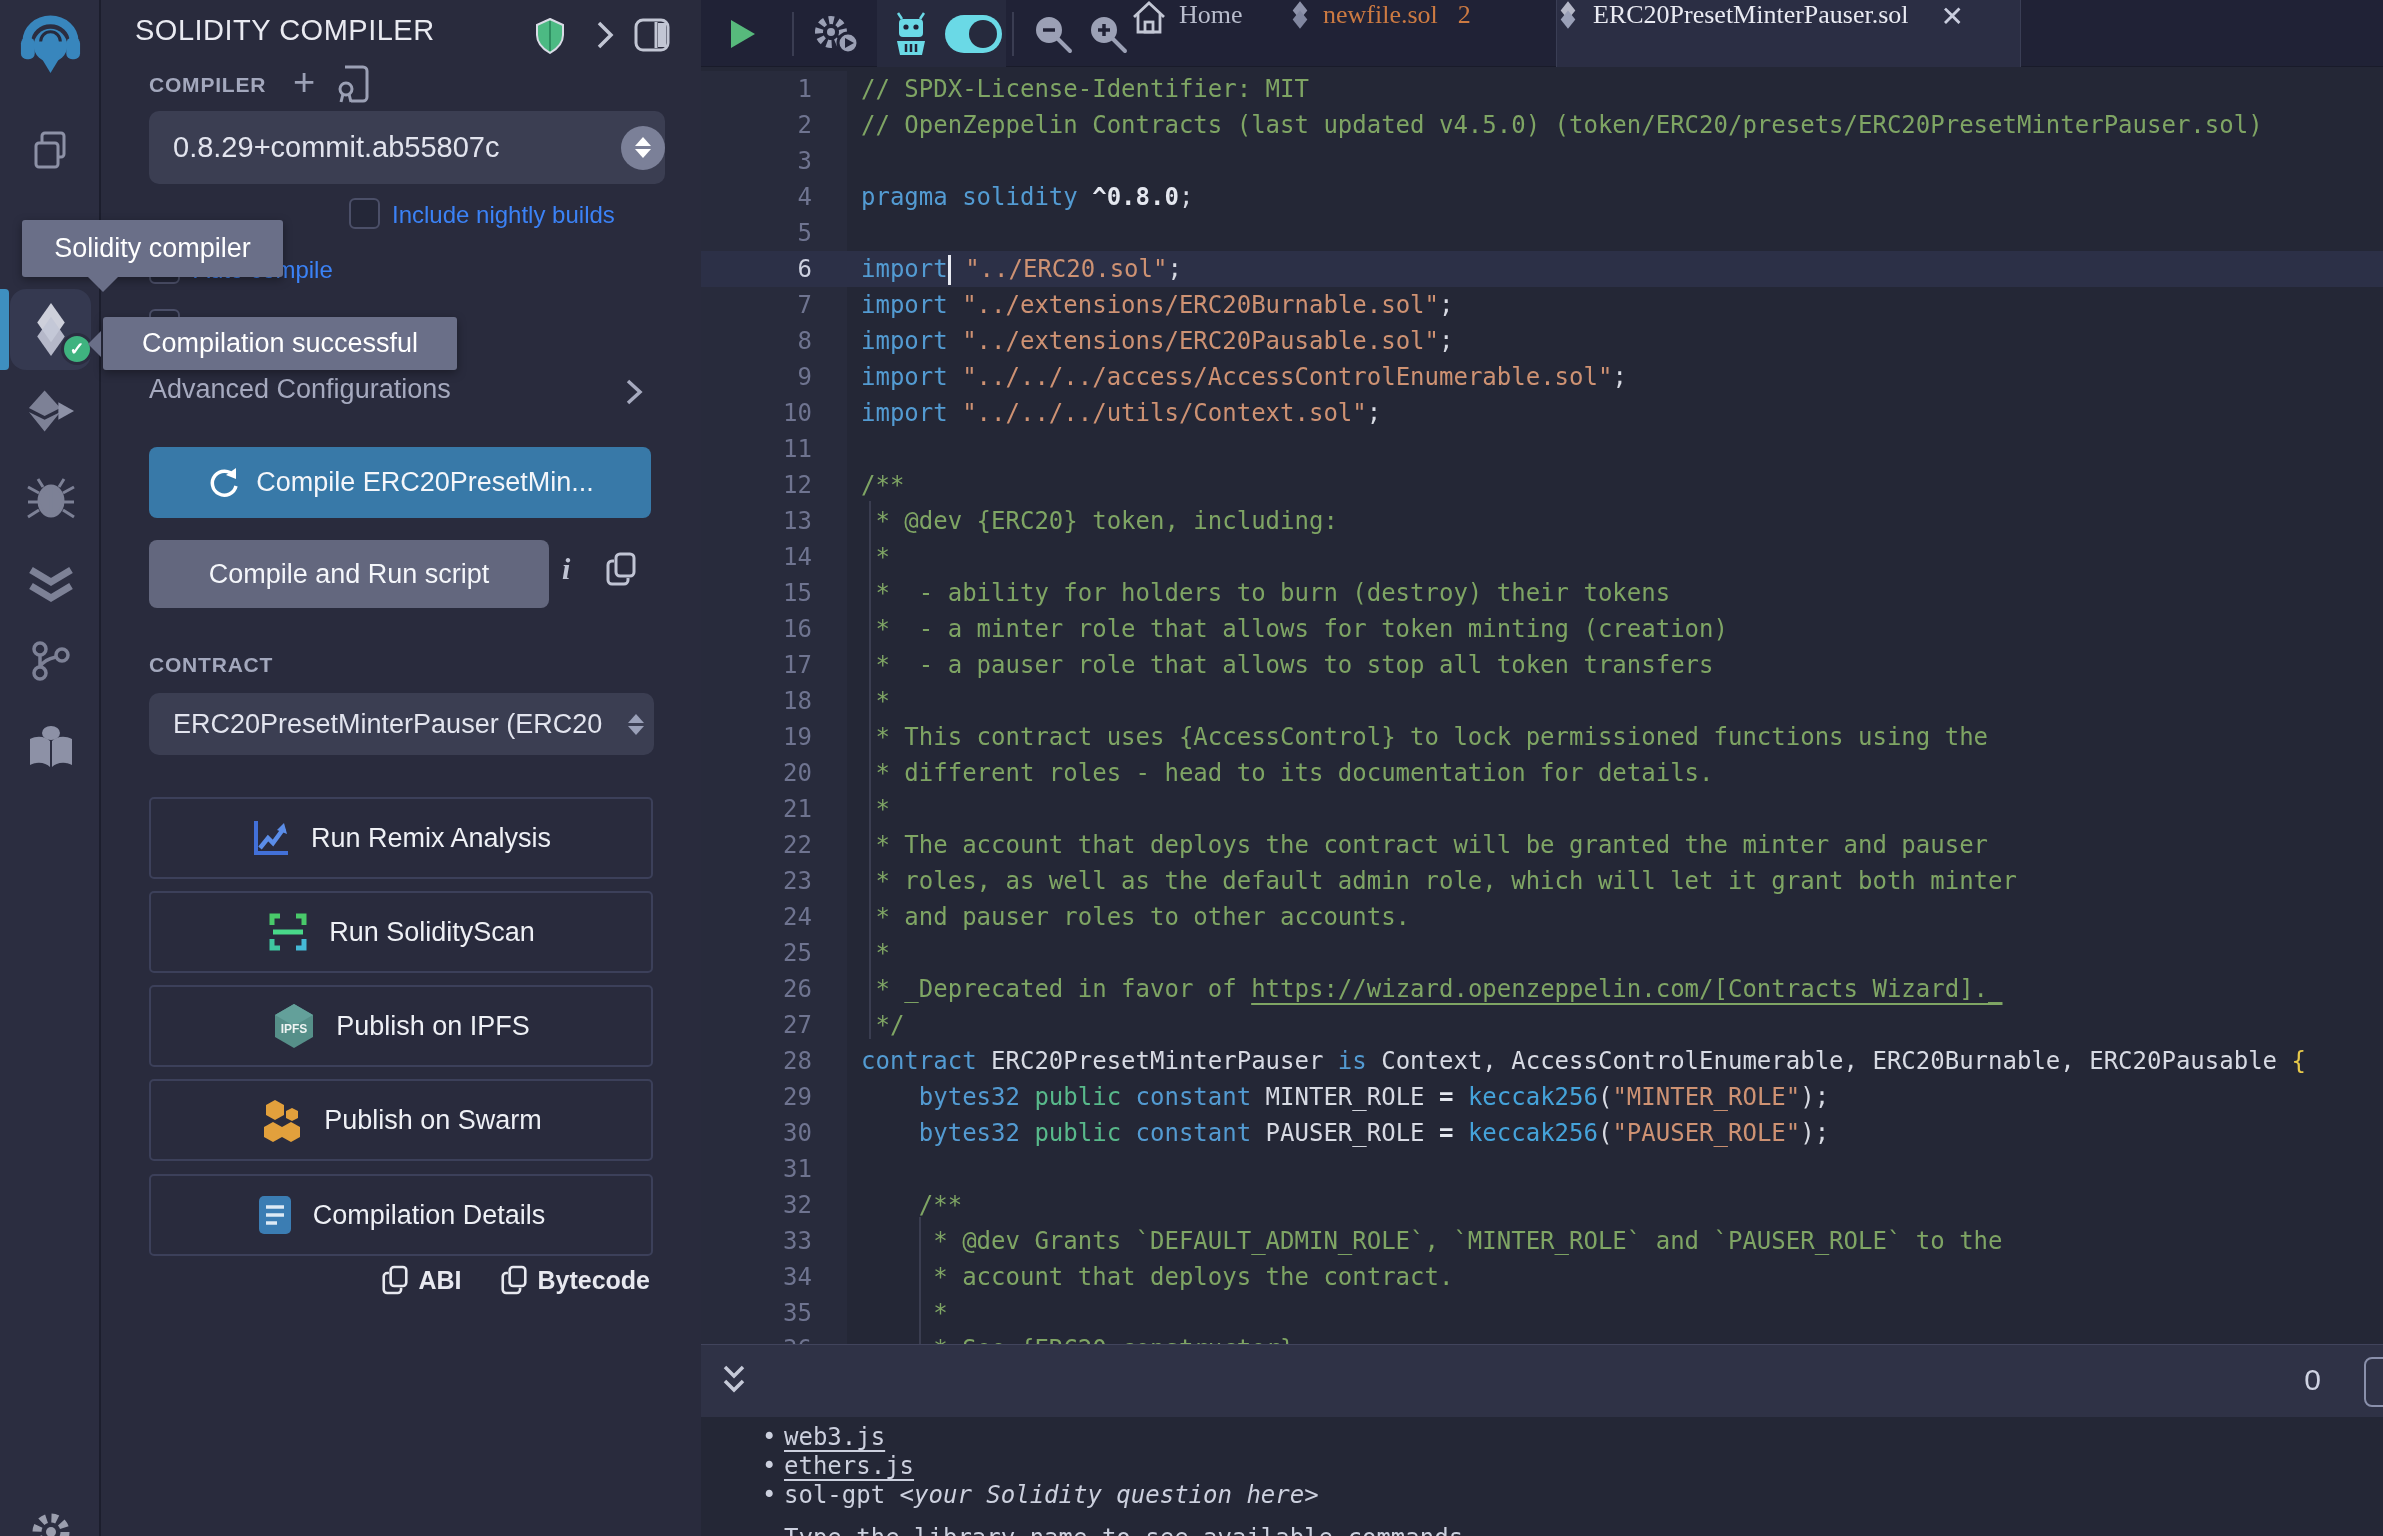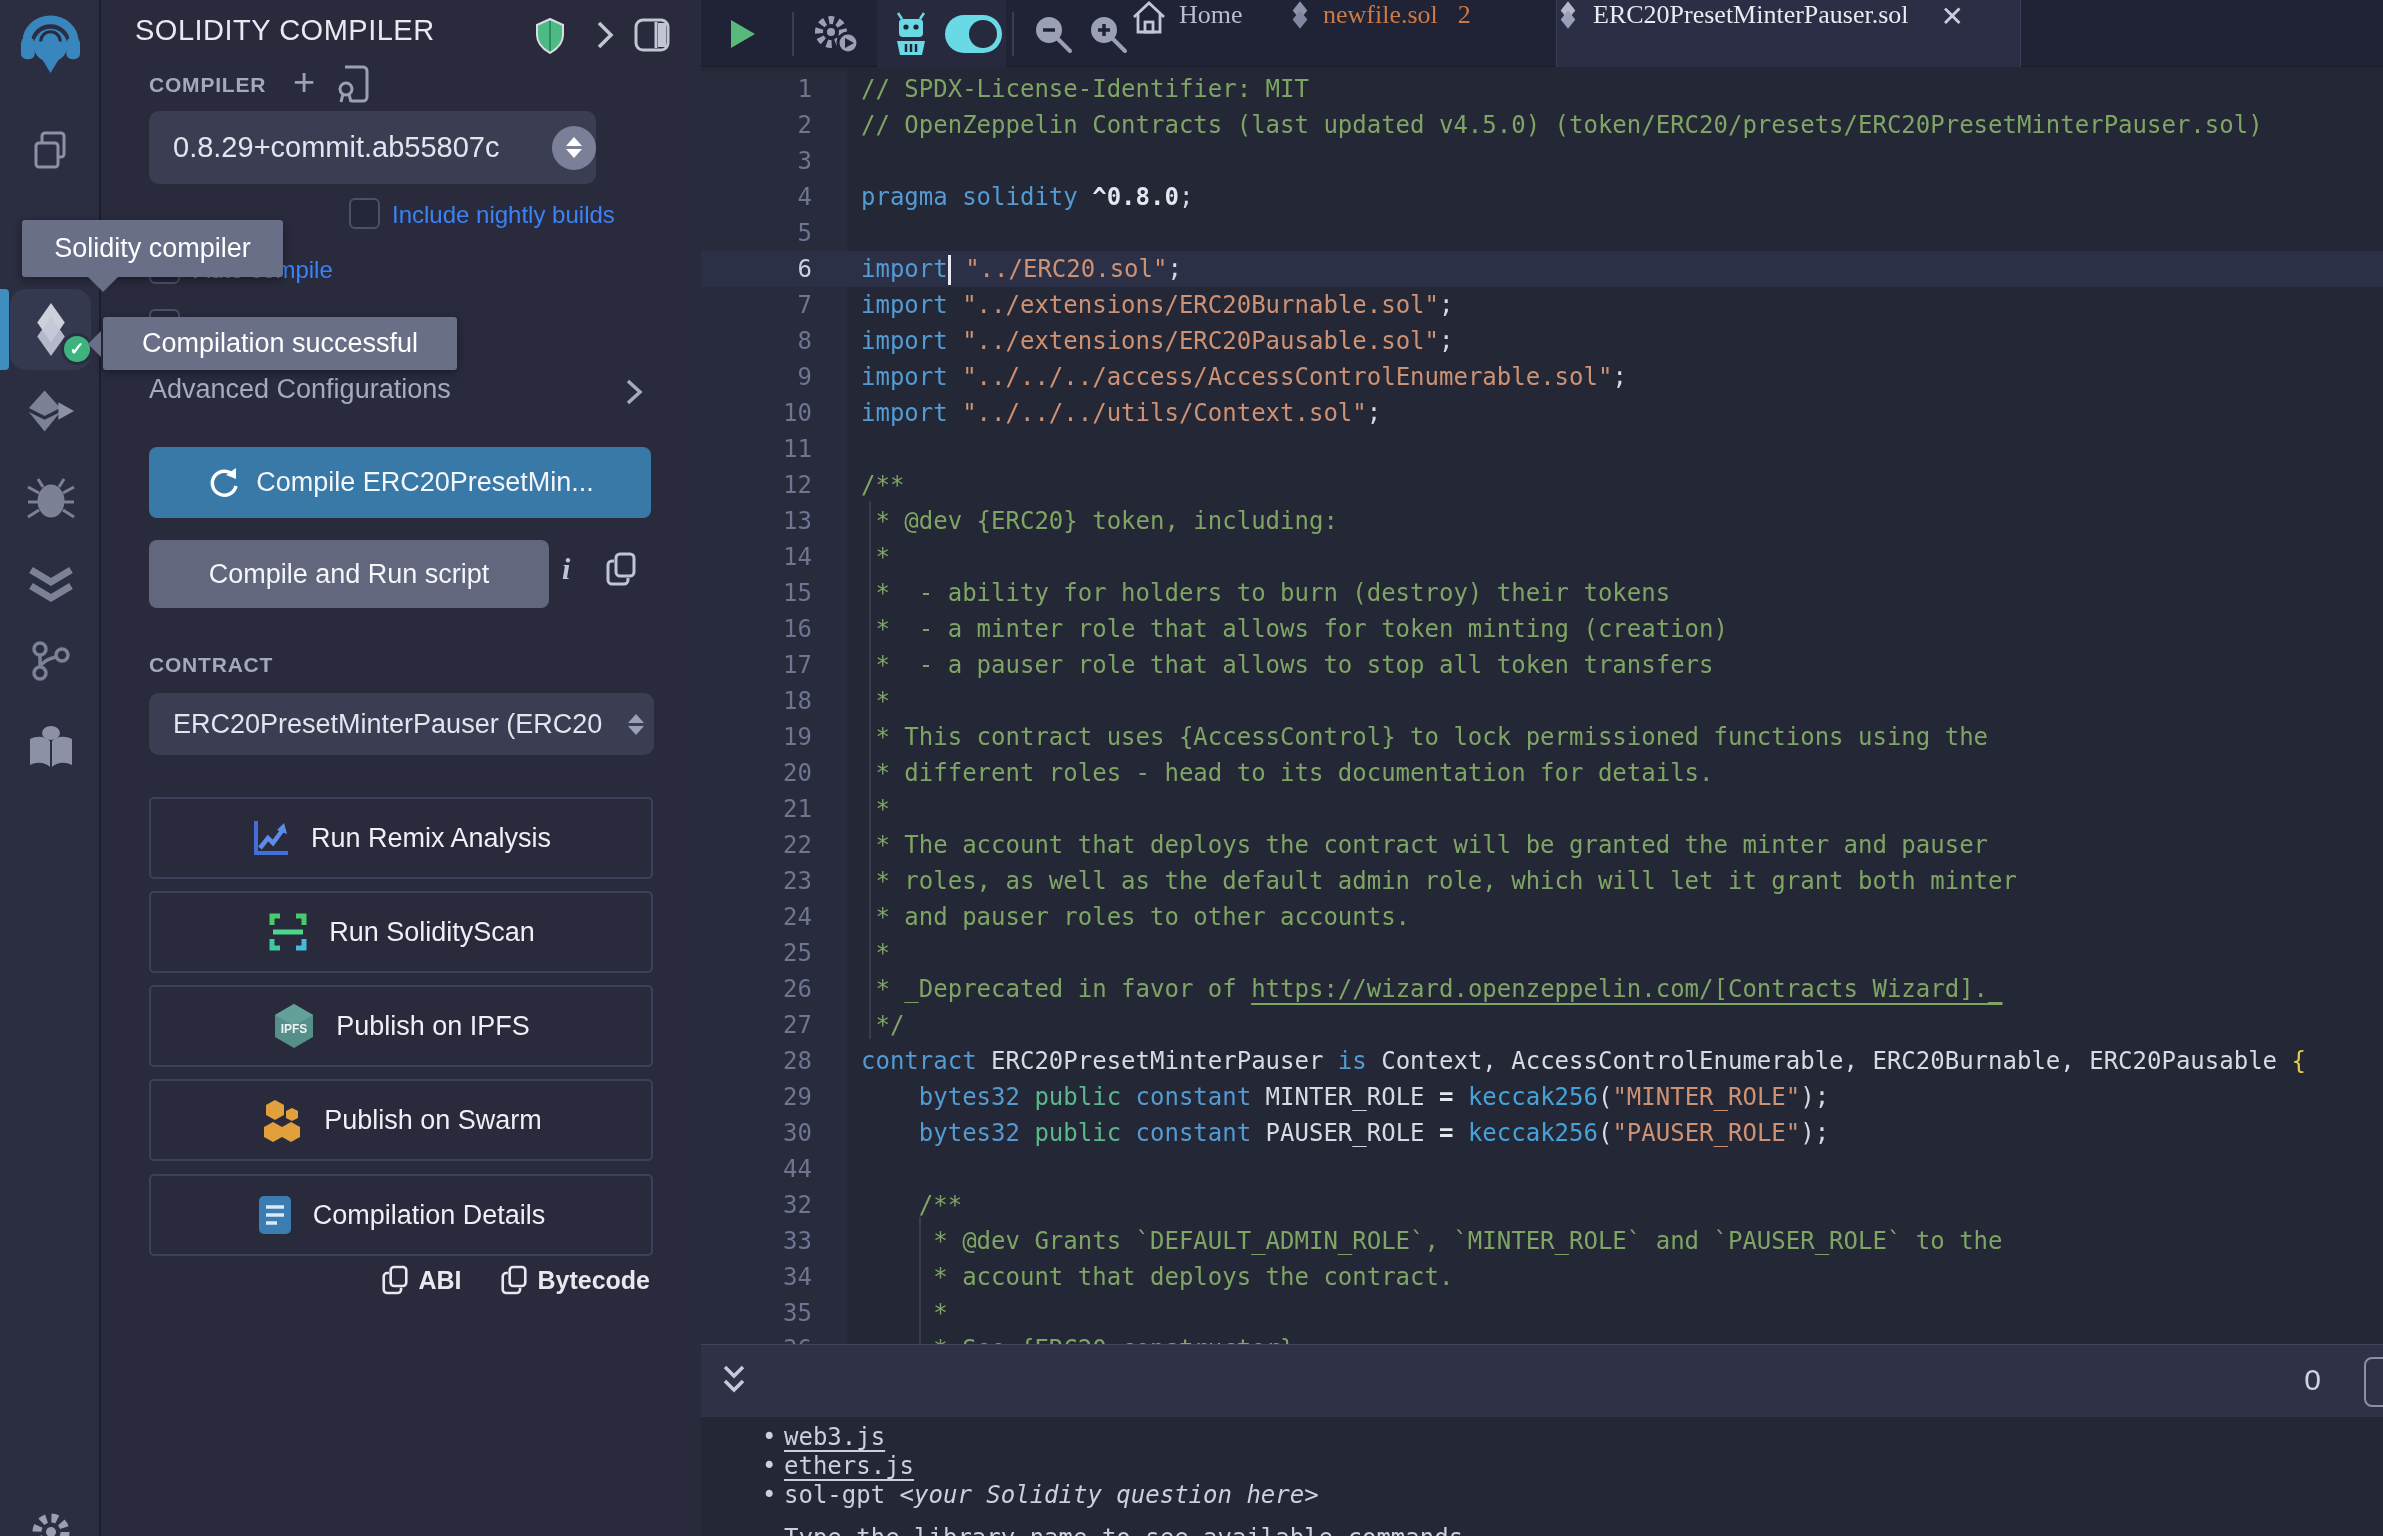--- a/index.html
+++ b/index.html
@@ -209,21 +209,21 @@
     <div style="position:absolute;left:48px;top:73px" class="lbl-sm">COMPILER</div>
     <div style="position:absolute;left:192px;top:61px;font-size:38px;color:#9ba0b5;font-weight:300">+</div>
     <div style="position:absolute;left:236px;top:65px">
       <svg width="34" height="38" viewBox="0 0 34 38" fill="none" stroke="#9ba0b5" stroke-width="3">
         <path d="M8 2 H26 a4 4 0 0 1 4 4 V32 a4 4 0 0 1 -4 4 H14"></path>
         <circle cx="9" cy="24" r="6"></circle>
           <path d="M6 29 L4 37 M12 29 L14 37"></path>
       </svg>
     </div>
 
-    <div class="select" style="left:48px;top:111px;width:447px;height:73px;padding:0 0 0 24px;font-size:29px">
+    <div class="select" style="left:48px;top:111px;width:516px;height:73px;padding:0 0 0 24px;font-size:29px">
       <span style="flex:1;overflow:hidden;white-space:nowrap">0.8.29+commit.ab55807c</span>
       <span class="spin">
           <i></i>
           <b></b>
         </span>
     </div>
 
     <div class="cb" style="left:248px;top:198px"></div>
     <div class="cb-label" style="left:291px;top:201px">Include nightly builds</div>
 
@@ -536,21 +536,21 @@
           </div>
           <div class="row">
             <span class="gut">29</span>
             <span class="codeln"><span class="tok-plain">    </span><span class="tok-kw">bytes32 </span><span class="tok-pub">public </span><span class="tok-kw">constant </span><span class="tok-plain">MINTER_ROLE </span><span class="tok-op">= </span><span class="tok-fn">keccak256</span><span class="tok-plain">(</span><span class="tok-str">"MINTER_ROLE"</span><span class="tok-plain">);</span></span>
           </div>
           <div class="row">
             <span class="gut">30</span>
             <span class="codeln"><span class="tok-plain">    </span><span class="tok-kw">bytes32 </span><span class="tok-pub">public </span><span class="tok-kw">constant </span><span class="tok-plain">PAUSER_ROLE </span><span class="tok-op">= </span><span class="tok-fn">keccak256</span><span class="tok-plain">(</span><span class="tok-str">"PAUSER_ROLE"</span><span class="tok-plain">);</span></span>
           </div>
           <div class="row">
-            <span class="gut">44</span>
+            <span class="gut">31</span>
             <span class="codeln"></span>
           </div>
           <div class="row">
             <span class="gut">32</span>
             <span class="codeln"><span class="tok-com">    /**</span></span>
           </div>
           <div class="row">
             <span class="gut">33</span>
             <span class="codeln"><span class="tok-com">     * @dev Grants `DEFAULT_ADMIN_ROLE`, `MINTER_ROLE` and `PAUSER_ROLE` to the</span></span>
           </div>

